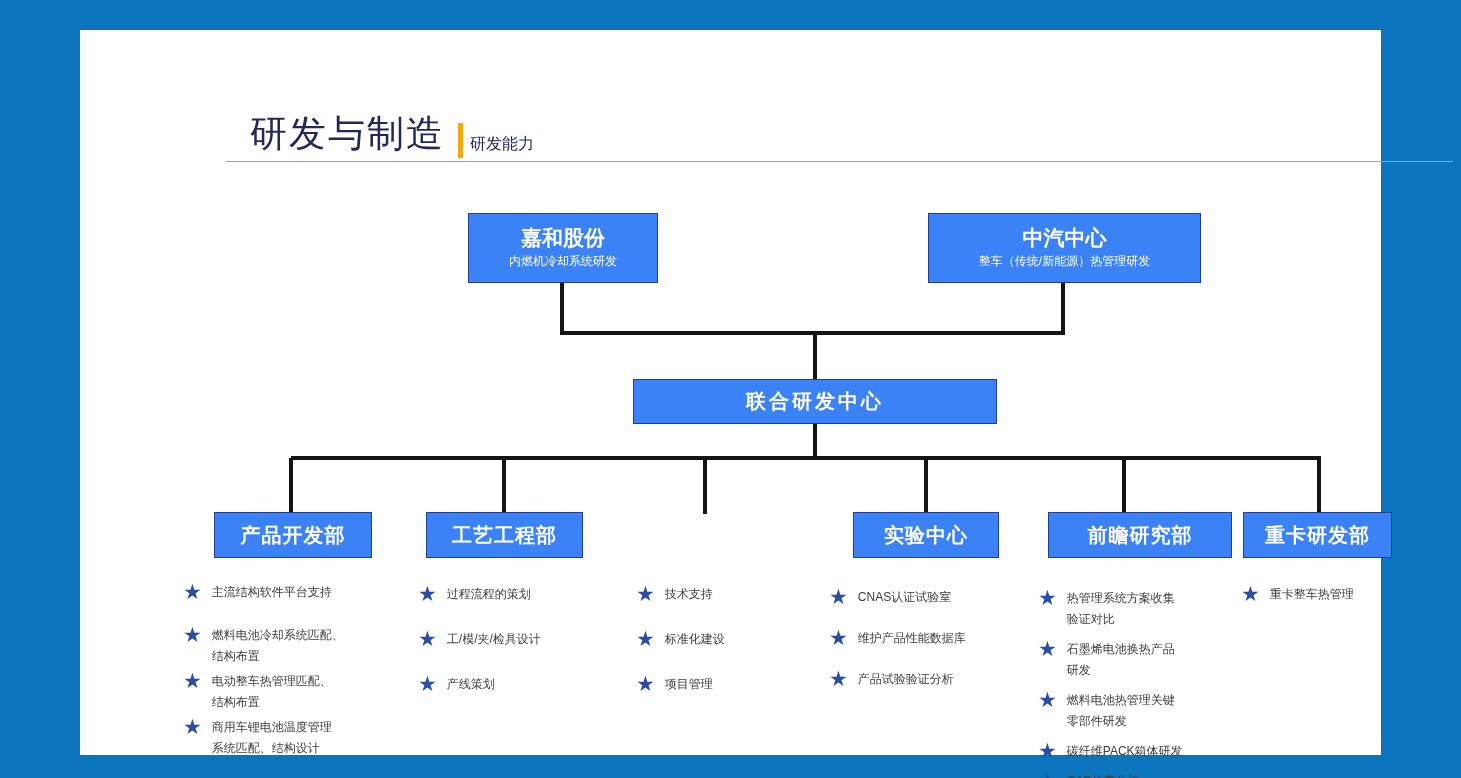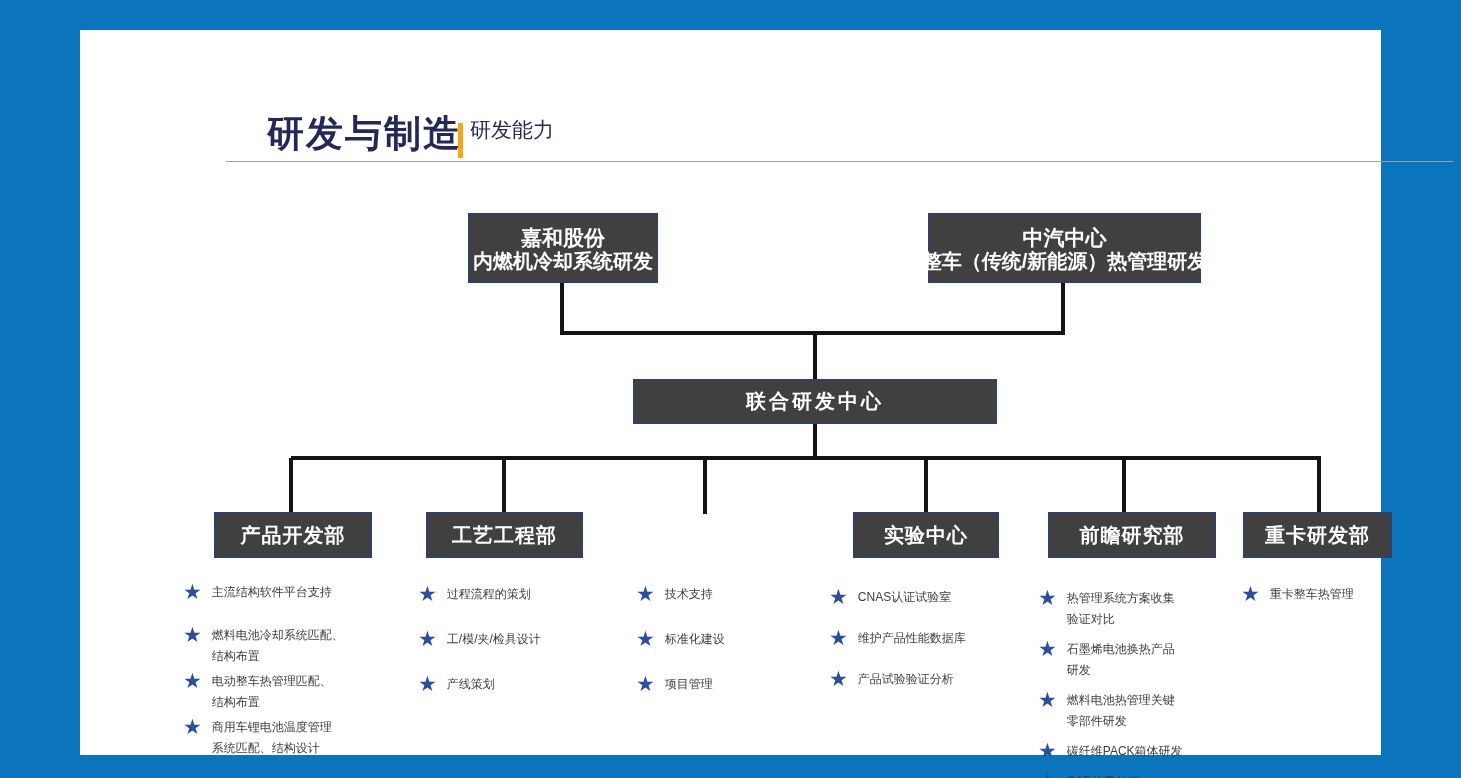--- a/index.html
+++ b/index.html
@@ -12,65 +12,65 @@
   }
   .panel {
     position: absolute;
     left: 80px; top: 30px;
     width: 1301px; height: 725px;
     background: #ffffff;
   }
   
   .page-title {
     position: absolute; left: 170px; top: 84px;
-    font-size: 37px; font-weight: bold;
+    font-size: 37px; font-weight: normal;
     color: #232858; letter-spacing: 2px;
-    line-height: 40px; white-space: nowrap; margin-left: 17px;
+    line-height: 40px; white-space: nowrap;
   }
   .title-divider {
     position: absolute; left: 378px; top: 93px;
     width: 5px; height: 35px; background: #f6a60e;
   }
   .page-subtitle {
-    position: absolute; left: 390px; top: 88px;
-    font-size: 21px; color: #232858;
+    position: absolute; left: 390px; top: 102px;
+    font-size: 16px; color: #232858;
     line-height: 24px; white-space: nowrap;
   }
   .title-rule {
     position: absolute; left: 146px; top: 131px;
     width: 1227px; height: 1px; background: #a0a0a0;
   }
   
   .node {
     position: absolute;
-    background: #404040;
+    background: #3b82f6;
     border: 1px solid #203f90;
     box-sizing: border-box;
     color: #ffffff;
     display: flex; flex-direction: column;
     align-items: center; justify-content: center;
     text-align: center;
   }
   .node .node-title { font-size: 21px; font-weight: bold; line-height: 27px; white-space: nowrap; }
-  .node .node-subtitle { font-size: 20px; font-weight: bold; line-height: 21px; white-space: nowrap; }
+  .node .node-subtitle { font-size: 12px; font-weight: normal; line-height: 21px; white-space: nowrap; }
   .node-a { left: 388px; top: 183px; width: 190px; height: 70px; }
   .node-b { left: 848px; top: 183px; width: 273px; height: 70px; }
   .node-hub {
     left: 553px; top: 349px; width: 364px; height: 45px;
     font-size: 20px; font-weight: bold; letter-spacing: 3px; white-space: nowrap;
   }
   .dept {
     position: absolute; top: 482px; height: 46px;
     font-size: 20px; font-weight: bold; letter-spacing: 1px; white-space: nowrap;
   }
   .dept-1 { left: 134px;  width: 158px; }
   .dept-2 { left: 346px;  width: 157px; }
   .dept-3 { left: 550px;  width: 150px; }
   .dept-4 { left: 773px;  width: 146px; }
-  .dept-5 { left: 968px;  width: 168px; }
+  .dept-5 { left: 968px;  width: 184px; }
   .dept-6 { left: 1163px; width: 149px; }
   
   .line { position: absolute; background: #141414; }
   .l-a-v   { left: 480px; top: 251px; width: 4px;    height: 54px; }
   .l-b-v   { left: 981px; top: 251px; width: 4px;    height: 54px; }
   .l-bus1  { left: 480px; top: 301px; width: 505px;  height: 4px;  }
   .l-drop1 { left: 733px; top: 305px; width: 4px;    height: 45px; }
   .l-drop2 { left: 733px; top: 387px; width: 4px;    height: 43px; }
   .l-bus2  { left: 211px; top: 426px; width: 1030px; height: 4px;  }
   .l-d1 { left: 209px;  top: 428px; width: 4px; height: 56px; }

